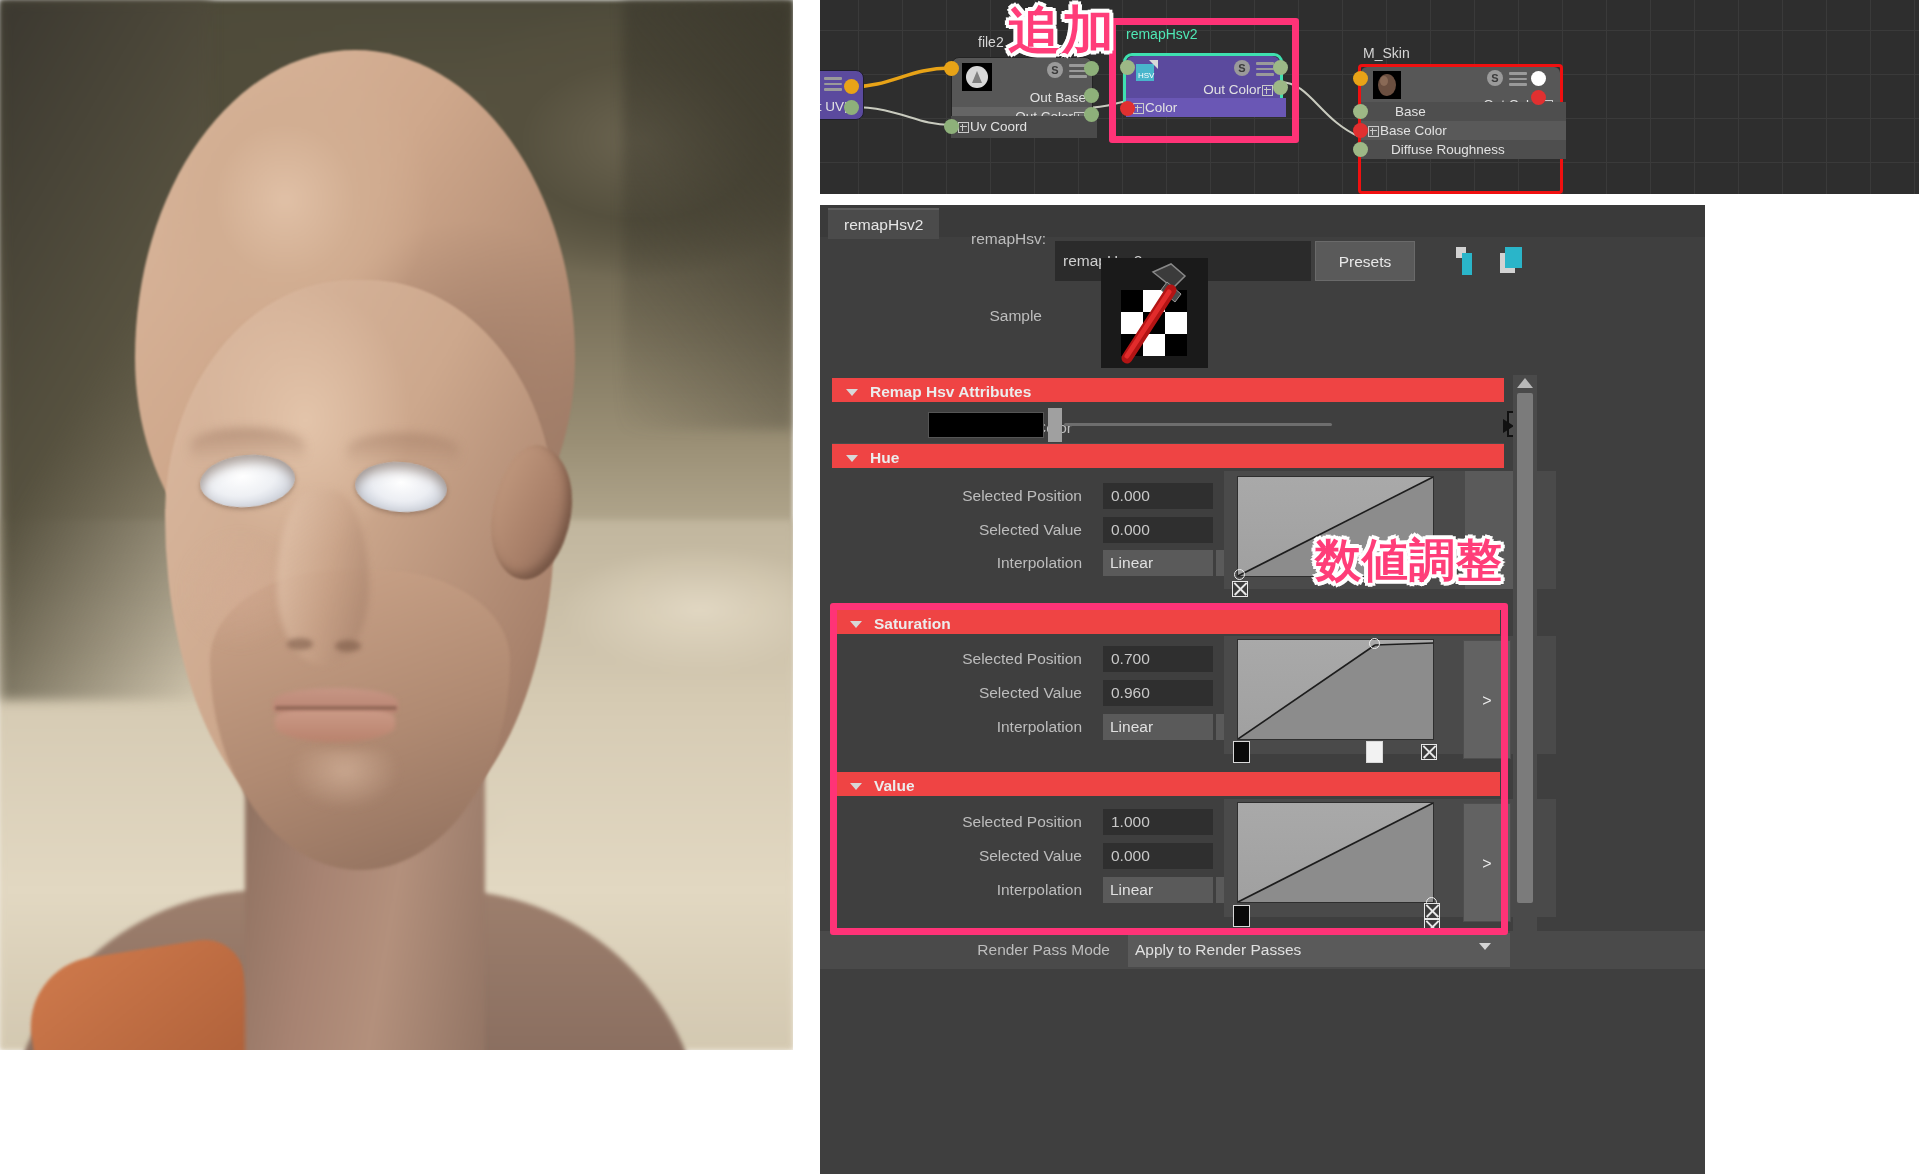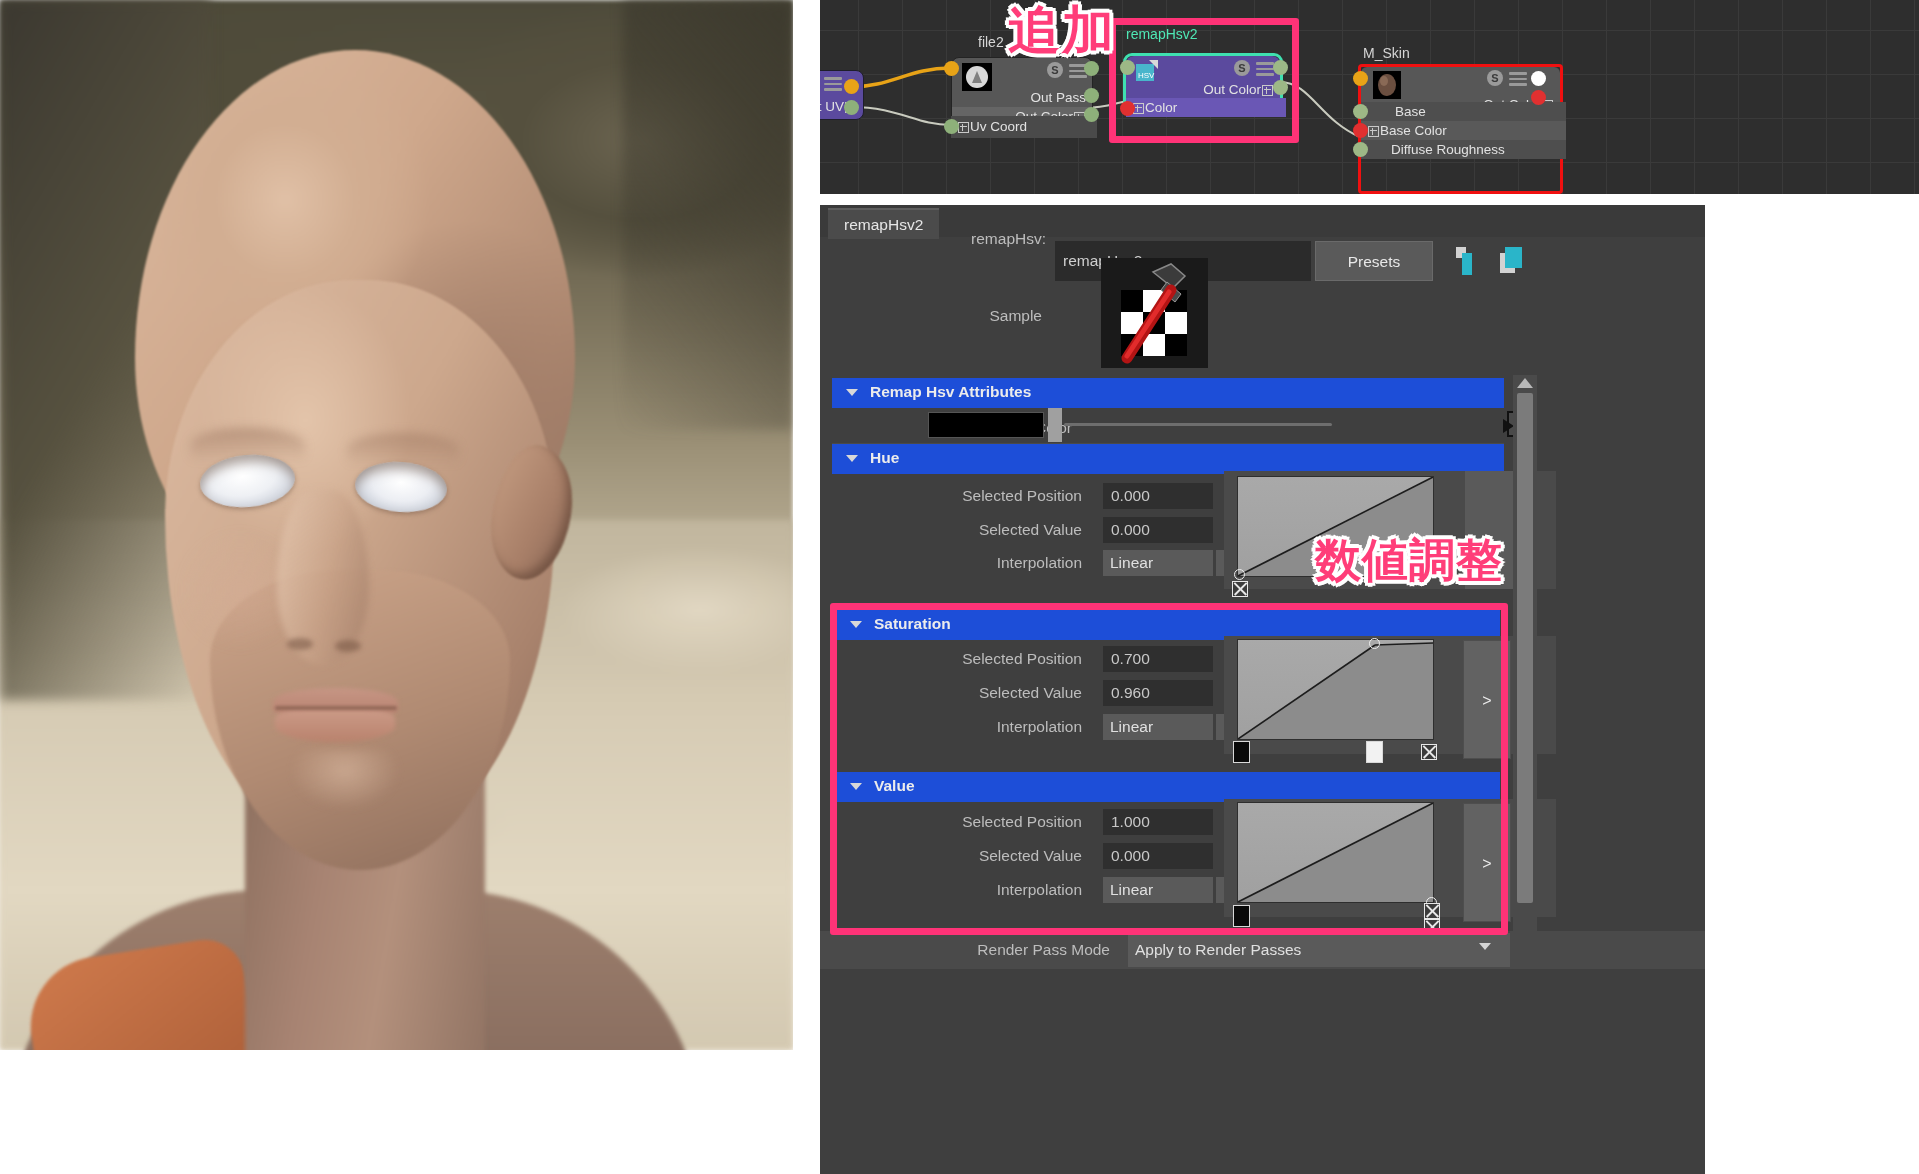--- a/index.html
+++ b/index.html
@@ -124,21 +124,21 @@
   #attrEditor{position:absolute;left:820px;top:205px;width:885px;height:969px;
     background:#3f3f3f;overflow:hidden;}
   .tabbar{position:absolute;left:0;top:0;width:885px;height:32px;background:#3a3a3a;}
   .tab{position:absolute;left:8px;top:3px;height:29px;line-height:29px;padding:0 16px;
     background:#4b4b4b;color:#e6e6e6;font-size:15.5px;border-top:2px solid #5d5d5d;}
   .ae-label{position:absolute;color:#bdbdbd;font-size:15.5px;text-align:right;}
   .ae-field{position:absolute;background:#2b2b2b;color:#cfcfcf;font-size:15.5px;
     padding-left:8px;line-height:40px;box-sizing:border-box;}
   .btn{position:absolute;background:#5a5a5a;color:#e8e8e8;font-size:15.5px;text-align:center;
     border:1px solid #6a6a6a;box-sizing:border-box;}
-  .section{position:absolute;background:#1d4ed8;height:30px;}
+  .section{position:absolute;background:#ef4444;height:24px;}
   .section .arrow{position:absolute;left:14px;top:11px;width:0;height:0;
     border-left:6px solid transparent;border-right:6px solid transparent;border-top:7px solid #d8d8d8;}
   .section .stitle{position:absolute;left:38px;top:5px;color:#ececec;font-size:15.5px;font-weight:bold;}
   .valfield{position:absolute;background:#2f2f2f;color:#c8c8c8;font-size:15.5px;
     line-height:26px;padding-left:8px;box-sizing:border-box;height:26px;}
   .combo{position:absolute;height:26px;background:#5a5a5a;box-sizing:border-box;}
   .combo .ct{position:absolute;left:7px;top:0;line-height:26px;color:#e0e0e0;font-size:15.5px;}
   .combo .carrow{position:absolute;right:0;top:0;width:30px;height:26px;background:#6a6a6a;
     border-left:1px solid #4a4a4a;}
   .combo .carrow:after{content:"";position:absolute;left:9px;top:10px;width:0;height:0;
@@ -227,21 +227,21 @@
 
   <div>
     <div class="node-title" style="left:131px;top:34px;margin-left:27px;">file2</div>
     <div class="node-body" style="left:131px;top:57px;width:140px;height:75px;background:#575757;border:1.5px solid #232323;">
       <div style="position:absolute;left:10px;top:5px;width:30px;height:28px;background:#000;">
         <svg width="30" height="28" viewBox="0 0 30 28">
             <circle cx="15" cy="14" r="11" fill="#d8d8d8"></circle>
             <path d="M10 20 L15 8 L20 20 Z" fill="#808080"></path>
           </svg>
       </div>
-      <div class="row r-right" style="position:absolute;right:0;top:30px;width:138px;">Out Pass</div>
+      <div class="row r-right" style="position:absolute;right:0;top:30px;width:138px;">Out Base</div>
       <div class="row r-right" style="position:absolute;right:0;top:49px;width:138px;background:#656565;"><span>Out Color</span><span class="plusbox"></span></div>
     </div>
     <div class="row r-left" style="position:absolute;left:131px;top:116px;width:140px;background:#4a4a4a;height:22px;line-height:22px;"><span class="plusbox"></span><span>Uv Coord</span></div>
     <div class="sicon" style="left:227px;top:62px;">S</div>
     <div class="licon" style="left:249px;top:64px;">
         <i></i>
         <i></i>
         <i></i>
       </div>
     <div class="port" style="left:124px;top:61px;background:#e8a317;"></div>
@@ -311,21 +311,21 @@
 </div>
 
 <div id="attrEditor">
 
   <div class="tabbar">
     <div class="tab">remapHsv2</div>
   </div>
 
   <div class="ae-label" style="left:60px;top:14px;width:166px;line-height:40px;">remapHsv:</div>
   <div class="ae-field" style="left:235px;top:36px;width:256px;height:40px;">remapHsv2</div>
-  <div class="btn" style="left:495px;top:36px;width:118px;height:40px;line-height:40px;">Presets</div>
+  <div class="btn" style="left:495px;top:36px;width:100px;height:40px;line-height:40px;">Presets</div>
   <div style="position:absolute;left:632px;top:40px;width:28px;height:32px;">
     <svg width="28" height="32" viewBox="0 0 28 32">
         <rect x="4" y="2" width="10" height="11" fill="#d2d2d2"></rect>
         <rect x="10" y="8" width="10" height="22" fill="#2ab5c9"></rect>
       </svg>
   </div>
   <div style="position:absolute;left:678px;top:40px;width:28px;height:32px;">
     <svg width="28" height="32" viewBox="0 0 28 32">
         <rect x="2" y="8" width="15" height="20" fill="#d2d2d2"></rect>
         <rect x="7" y="2" width="17" height="21" fill="#2ab5c9"></rect>

